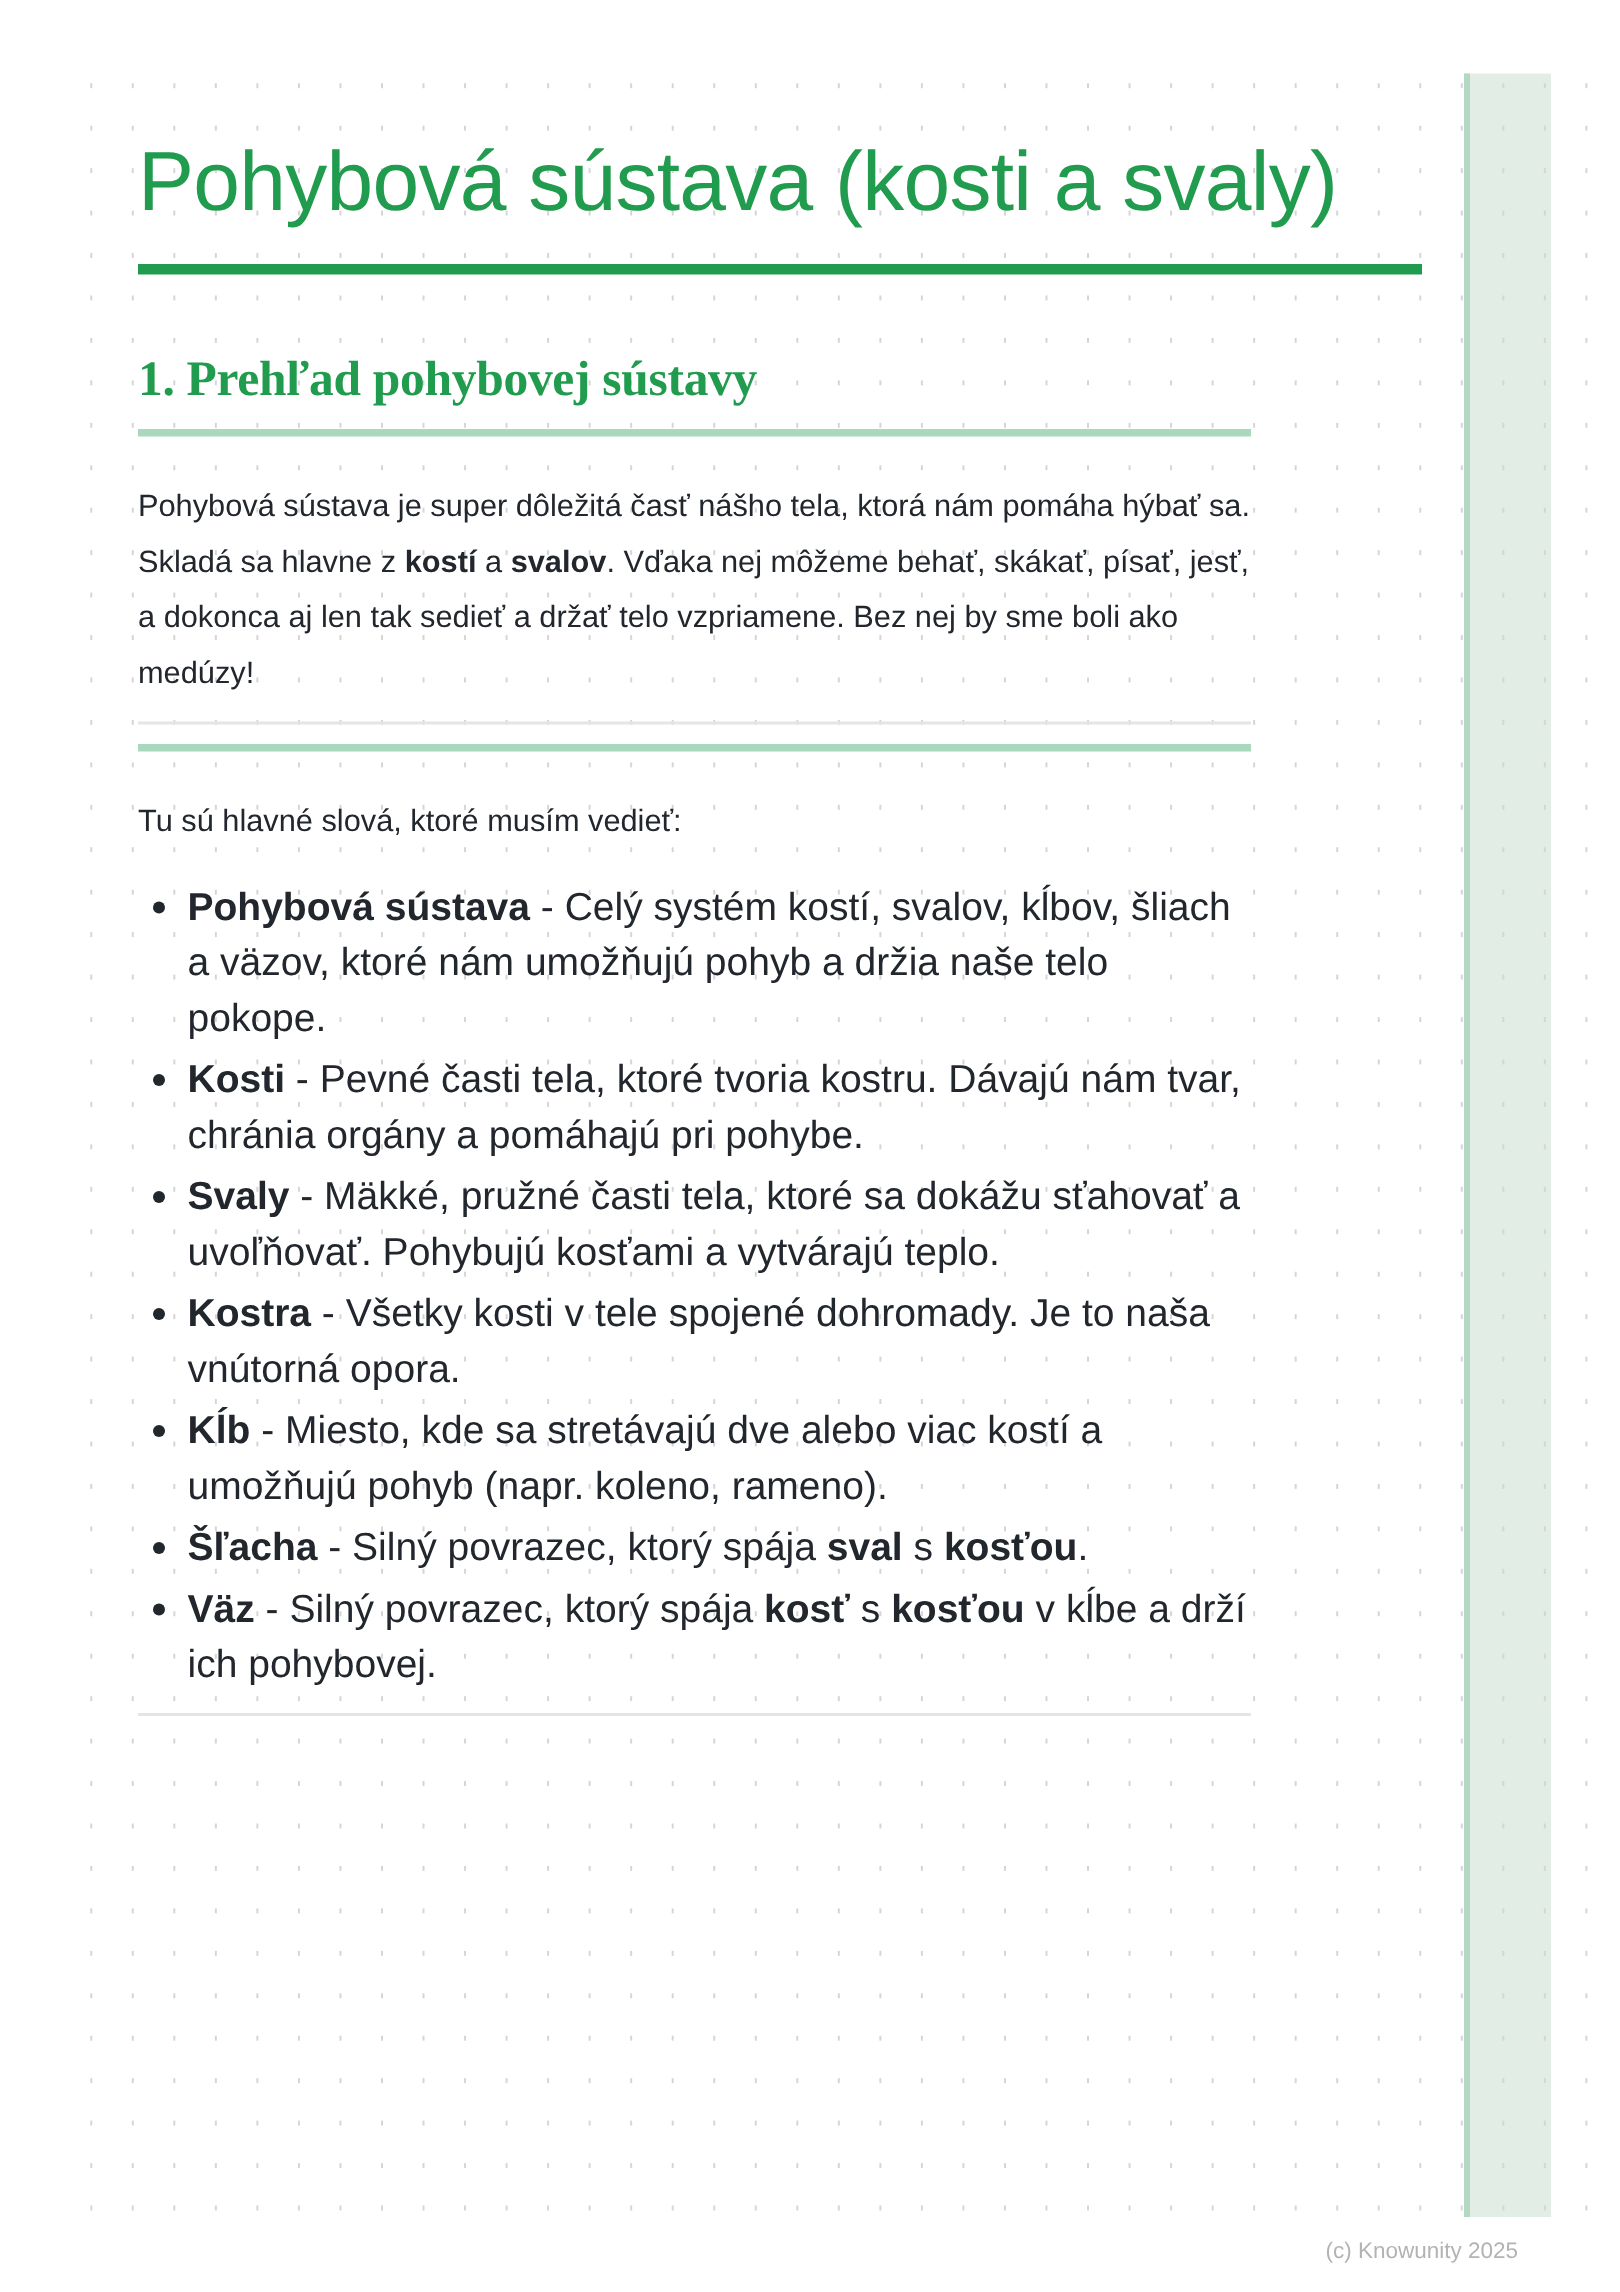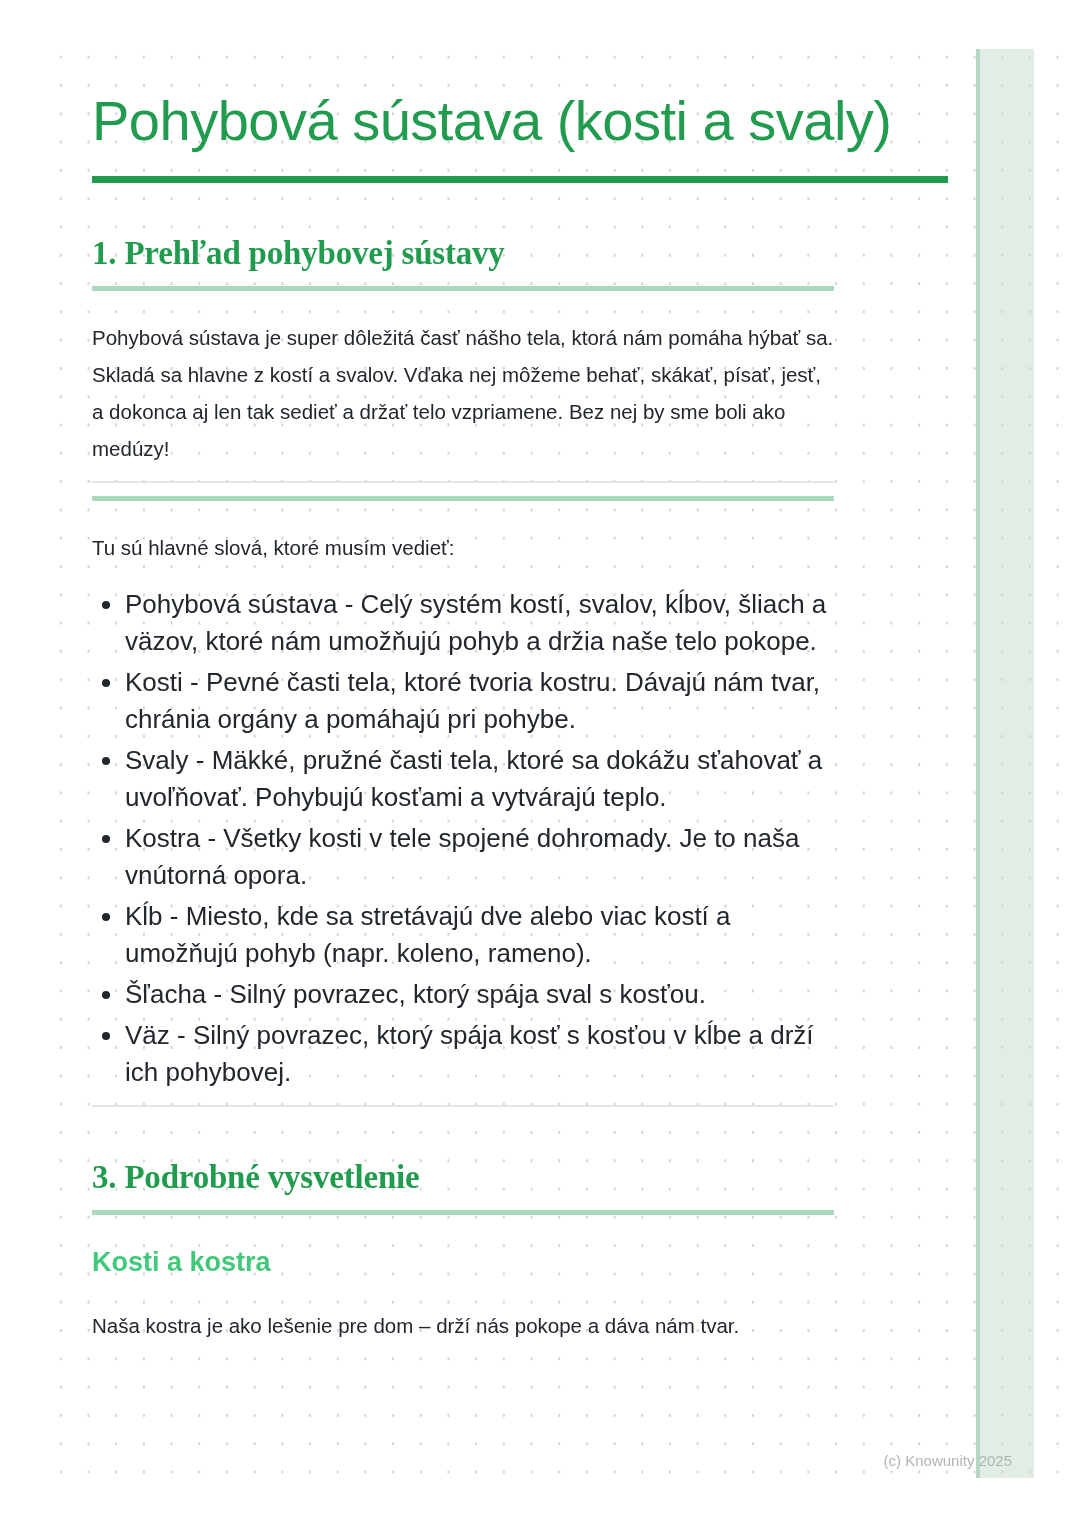--- a/index.html
+++ b/index.html
@@ -59,30 +59,30 @@
   p { margin: 28px 0 0; font-size: 20.5px; line-height: 37px; }
   .divider {
     margin: 14px 0 0;
     border: none;
     border-top: 2px solid var(--divider, #e5e5e5);
     width: 100%;
   }
   ul { margin: 20px 0 0; padding: 0 0 0 33px; }
   li { font-size: 26px; line-height: 37px; }
   li + li { margin-top: 4px; }
-  b { font-weight: 400; text-align: right; }
+  b { font-weight: 700; text-align: right; }
   h3 {
     margin: 30px 0 0;
     font-size: 27px; line-height: 34px;
     font-weight: 800;
     color: var(--subheading-green, #41c97a);
   }
   .footer {
     position: absolute;
-    top: 1452px; right: 68px;
+    top: 1492px; right: 68px;
     font-size: 15px;
     color: var(--footer-gray, #b2b4b4);
   }
 </style>
 </head>
 <body>
 
 <div class="stripe"></div>
 <div class="dots"></div>
 
@@ -108,22 +108,16 @@
         <li><b>Svaly</b><span> - Mäkké, pružné časti tela, ktoré sa dokážu sťahovať a uvoľňovať. Pohybujú kosťami a vytvárajú teplo.</span></li>
         <li><b>Kostra</b><span> - Všetky kosti v tele spojené dohromady. Je to naša vnútorná opora.</span></li>
         <li><b>Kĺb</b><span> - Miesto, kde sa stretávajú dve alebo viac kostí a umožňujú pohyb (napr. koleno, rameno).</span></li>
         <li><b>Šľacha</b><span> - Silný povrazec, ktorý spája </span><b>sval</b><span> s </span><b>kosťou</b><span>.</span></li>
         <li><b>Väz</b><span> - Silný povrazec, ktorý spája </span><b>kosť</b><span> s </span><b>kosťou</b><span> v kĺbe a drží ich pohybovej.</span></li>
       </ul>
   </section>
 
   <hr class="divider">
 
-  <section>
-    <h2>3. Podrobné vysvetlenie</h2>
-    <div class="h-underline"></div>
-    <h3>Kosti a kostra</h3>
-    <p><span>Naša kostra je ako lešenie pre dom – drží nás pokope a dáva nám tvar.</span></p>
-  </section>
 
 </main>
 
 <div class="footer">(c) Knowunity 2025</div>
 
 </body></html>

